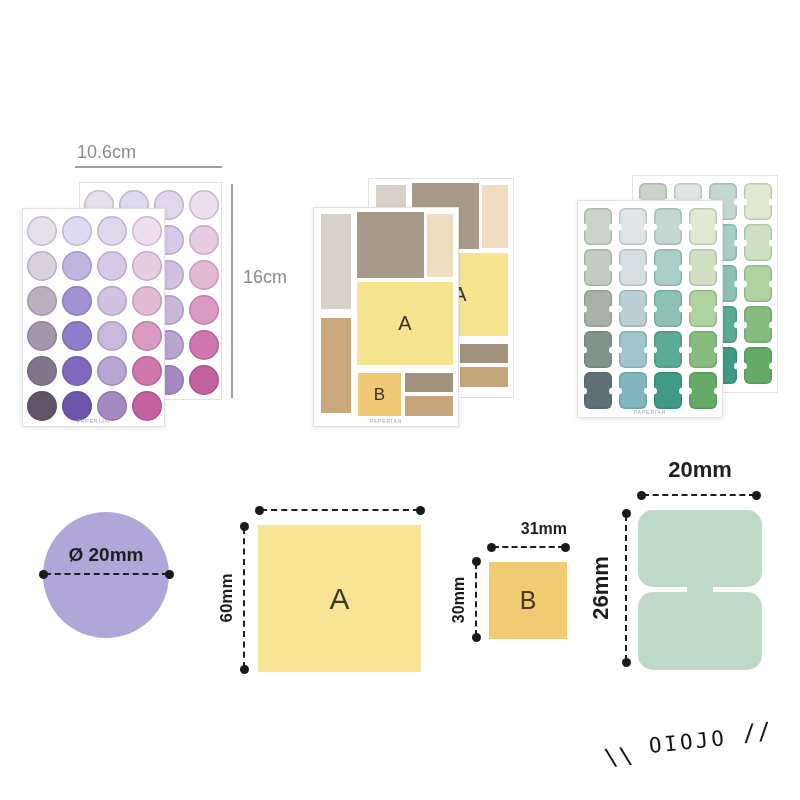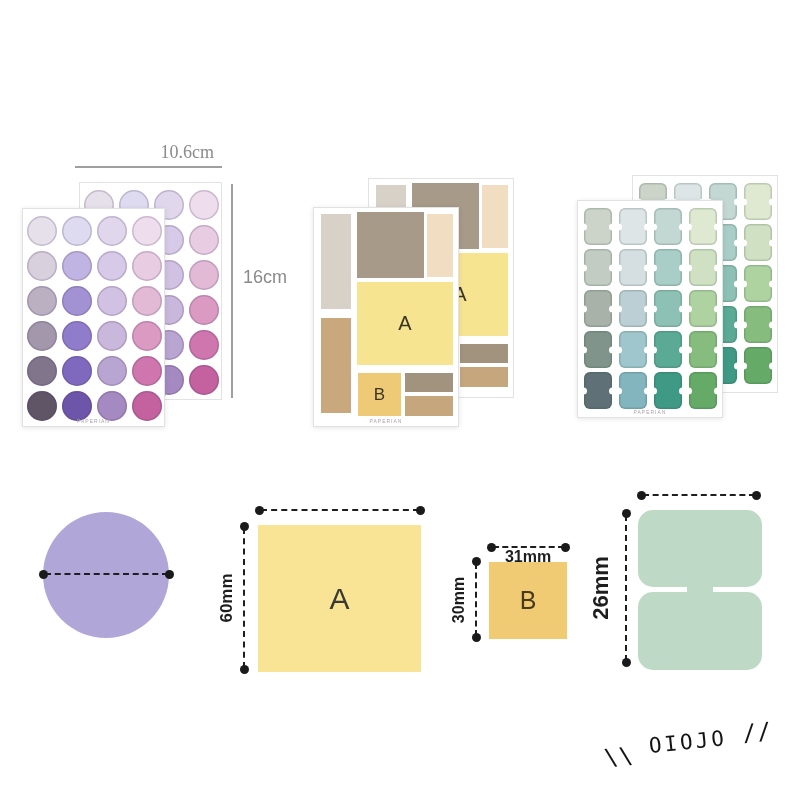--- a/index.html
+++ b/index.html
@@ -38,21 +38,21 @@
   .blk-tc{left:43px;top:4px;width:67px;height:66px;}
   .blk-tr{left:113px;top:6px;width:26px;height:63px;}
   .blk-a {left:43px;top:74px;width:96px;height:83px;font-size:20px;}
   .blk-bl{left:7px;top:110px;width:30px;height:95px;}
   .blk-b {left:44px;top:165px;width:43px;height:43px;font-size:17px;}
   .blk-r1{left:91px;top:165px;width:48px;height:19px;}
   .blk-r2{left:91px;top:188px;width:48px;height:20px;}
 
   
   .dim-gray{position:absolute;color:#8a8a8a;font-size:18px;}
-  #sheet-w-label{left:67px;top:142px;width:147px;text-align:right;font-family:Liberation Serif, serif;}
+  #sheet-w-label{left:77px;top:142px;width:147px;text-align:left;}
   #sheet-w-line{position:absolute;left:75px;top:166px;width:147px;border-top:2px solid #9f9f9f;}
   #sheet-h-line{position:absolute;left:231px;top:184px;height:214px;border-left:2px solid #9f9f9f;}
   #sheet-h-label{left:243px;top:267px;}
 
   
   .dline{position:absolute;}
   .dline.h{border-top:2px dashed #1e1e1e;}
   .dline.v{border-left:2px dashed #1e1e1e;}
   .dline::before,.dline::after{content:"";position:absolute;width:9px;height:9px;
     border-radius:50%;background:#1a1a1a;}
@@ -71,21 +71,21 @@
   #spec-a{position:absolute;left:258px;top:525px;width:163px;height:147px;
     display:flex;align-items:center;justify-content:center;font-size:30px;color:#3a3a33;}
   #a-w-label{left:258px;top:482px;width:163px;text-align:center;font-size:17px;}
   #a-w-line{left:261px;top:509px;width:158px;}
   #a-h-line{left:243px;top:528px;height:140px;}
   #a-h-label{left:227px;top:598px;font-size:17px;}
 
   
   #spec-b{position:absolute;left:489px;top:562px;width:78px;height:77px;
     display:flex;align-items:center;justify-content:center;font-size:25px;color:#4a3a1c;}
-  #b-w-label{left:489px;top:520px;width:78px;text-align:center;font-size:16px;margin-top:28px;}
+  #b-w-label{left:489px;top:520px;width:78px;text-align:right;font-size:16px;}
   #b-w-line{left:493px;top:546px;width:71px;}
   #b-h-line{left:475px;top:563px;height:73px;}
   #b-h-label{left:459px;top:600px;font-size:16px;}
 
   
   #spec-tab{position:absolute;left:638px;top:510px;width:124px;height:160px;}
   .tab-half{position:absolute;left:0;width:124px;border-radius:15px;}
   .tab-half.top{top:0;height:77px;}
   .tab-half.bot{top:82px;height:78px;}
   .tab-bridge{position:absolute;left:49px;top:70px;width:26px;height:20px;}
@@ -373,20 +373,21 @@
         </div>
         <div class="st-tab" style="background: rgb(101, 170, 103);">
           <span class="ntch l"></span>
           <span class="ntch r"></span>
         </div>
       </div>
     <div class="sheet-footer">PAPERIAN</div>
   </div>
 
   <div id="spec-circle" style="background: rgb(177, 166, 216);"></div>
+  <div class="dim-black" id="circle-dia-label">Ø 20mm</div>
   <div class="dline h" id="circle-dia-line"></div>
 
   <div id="spec-a" style="background: rgb(248, 228, 148);">
     <span>A</span>
   </div>
   <div class="dline h" id="a-w-line"></div>
   <div class="dline v" id="a-h-line"></div>
   <div class="dim-black vlabel" id="a-h-label">60mm</div>
 
   <div id="spec-b" style="background: rgb(241, 202, 116);">
@@ -395,20 +396,21 @@
   <div class="dim-black" id="b-w-label">31mm</div>
   <div class="dline h" id="b-w-line"></div>
   <div class="dline v" id="b-h-line"></div>
   <div class="dim-black vlabel" id="b-h-label">30mm</div>
 
   <div id="spec-tab">
     <div class="tab-half top" style="background: rgb(190, 218, 199);"></div>
     <div class="tab-half bot" style="background: rgb(190, 218, 199);"></div>
     <div class="tab-bridge" style="background: rgb(190, 218, 199);"></div>
   </div>
+  <div class="dim-black" id="tab-w-label">20mm</div>
   <div class="dline h" id="tab-w-line"></div>
   <div class="dline v" id="tab-h-line"></div>
   <div class="dim-black vlabel" id="tab-h-label">26mm</div>
 
   <div id="watermark">
     <div class="wm-row">
       <span class="wm-slash left">\\</span>
       <span class="wm-text">OIOJO</span>
       <span class="wm-slash right">//</span>
     </div>

